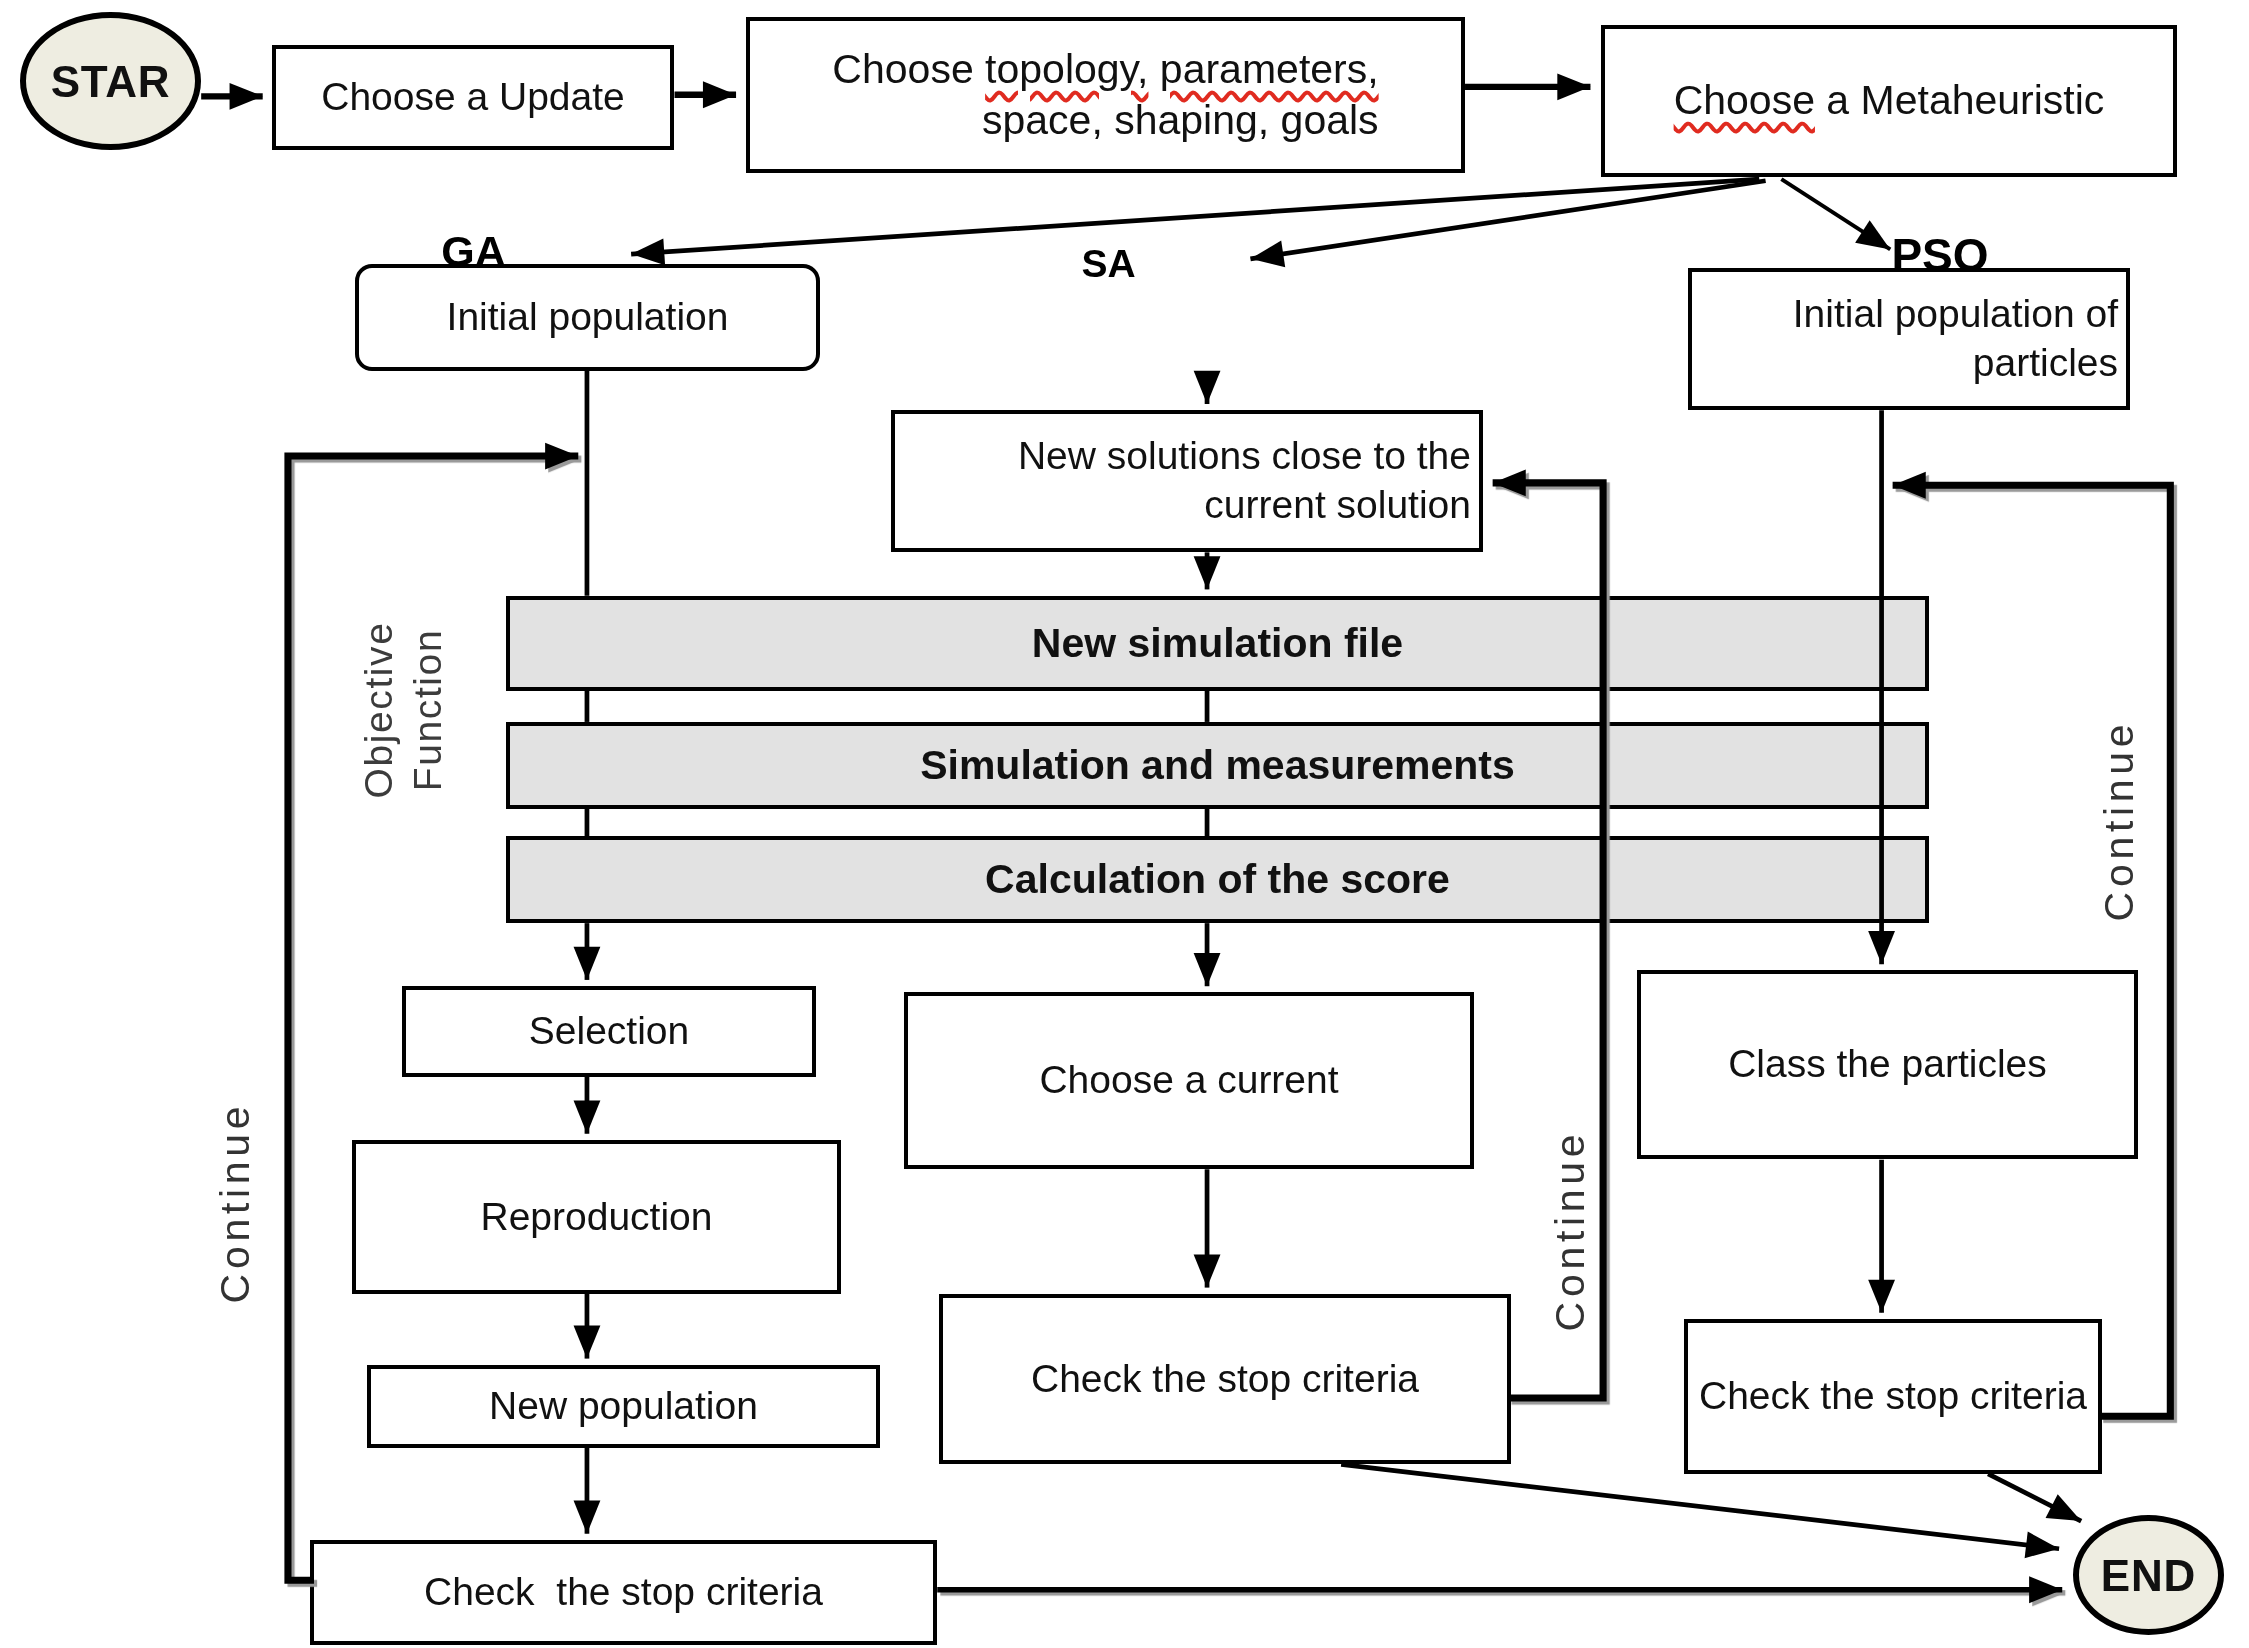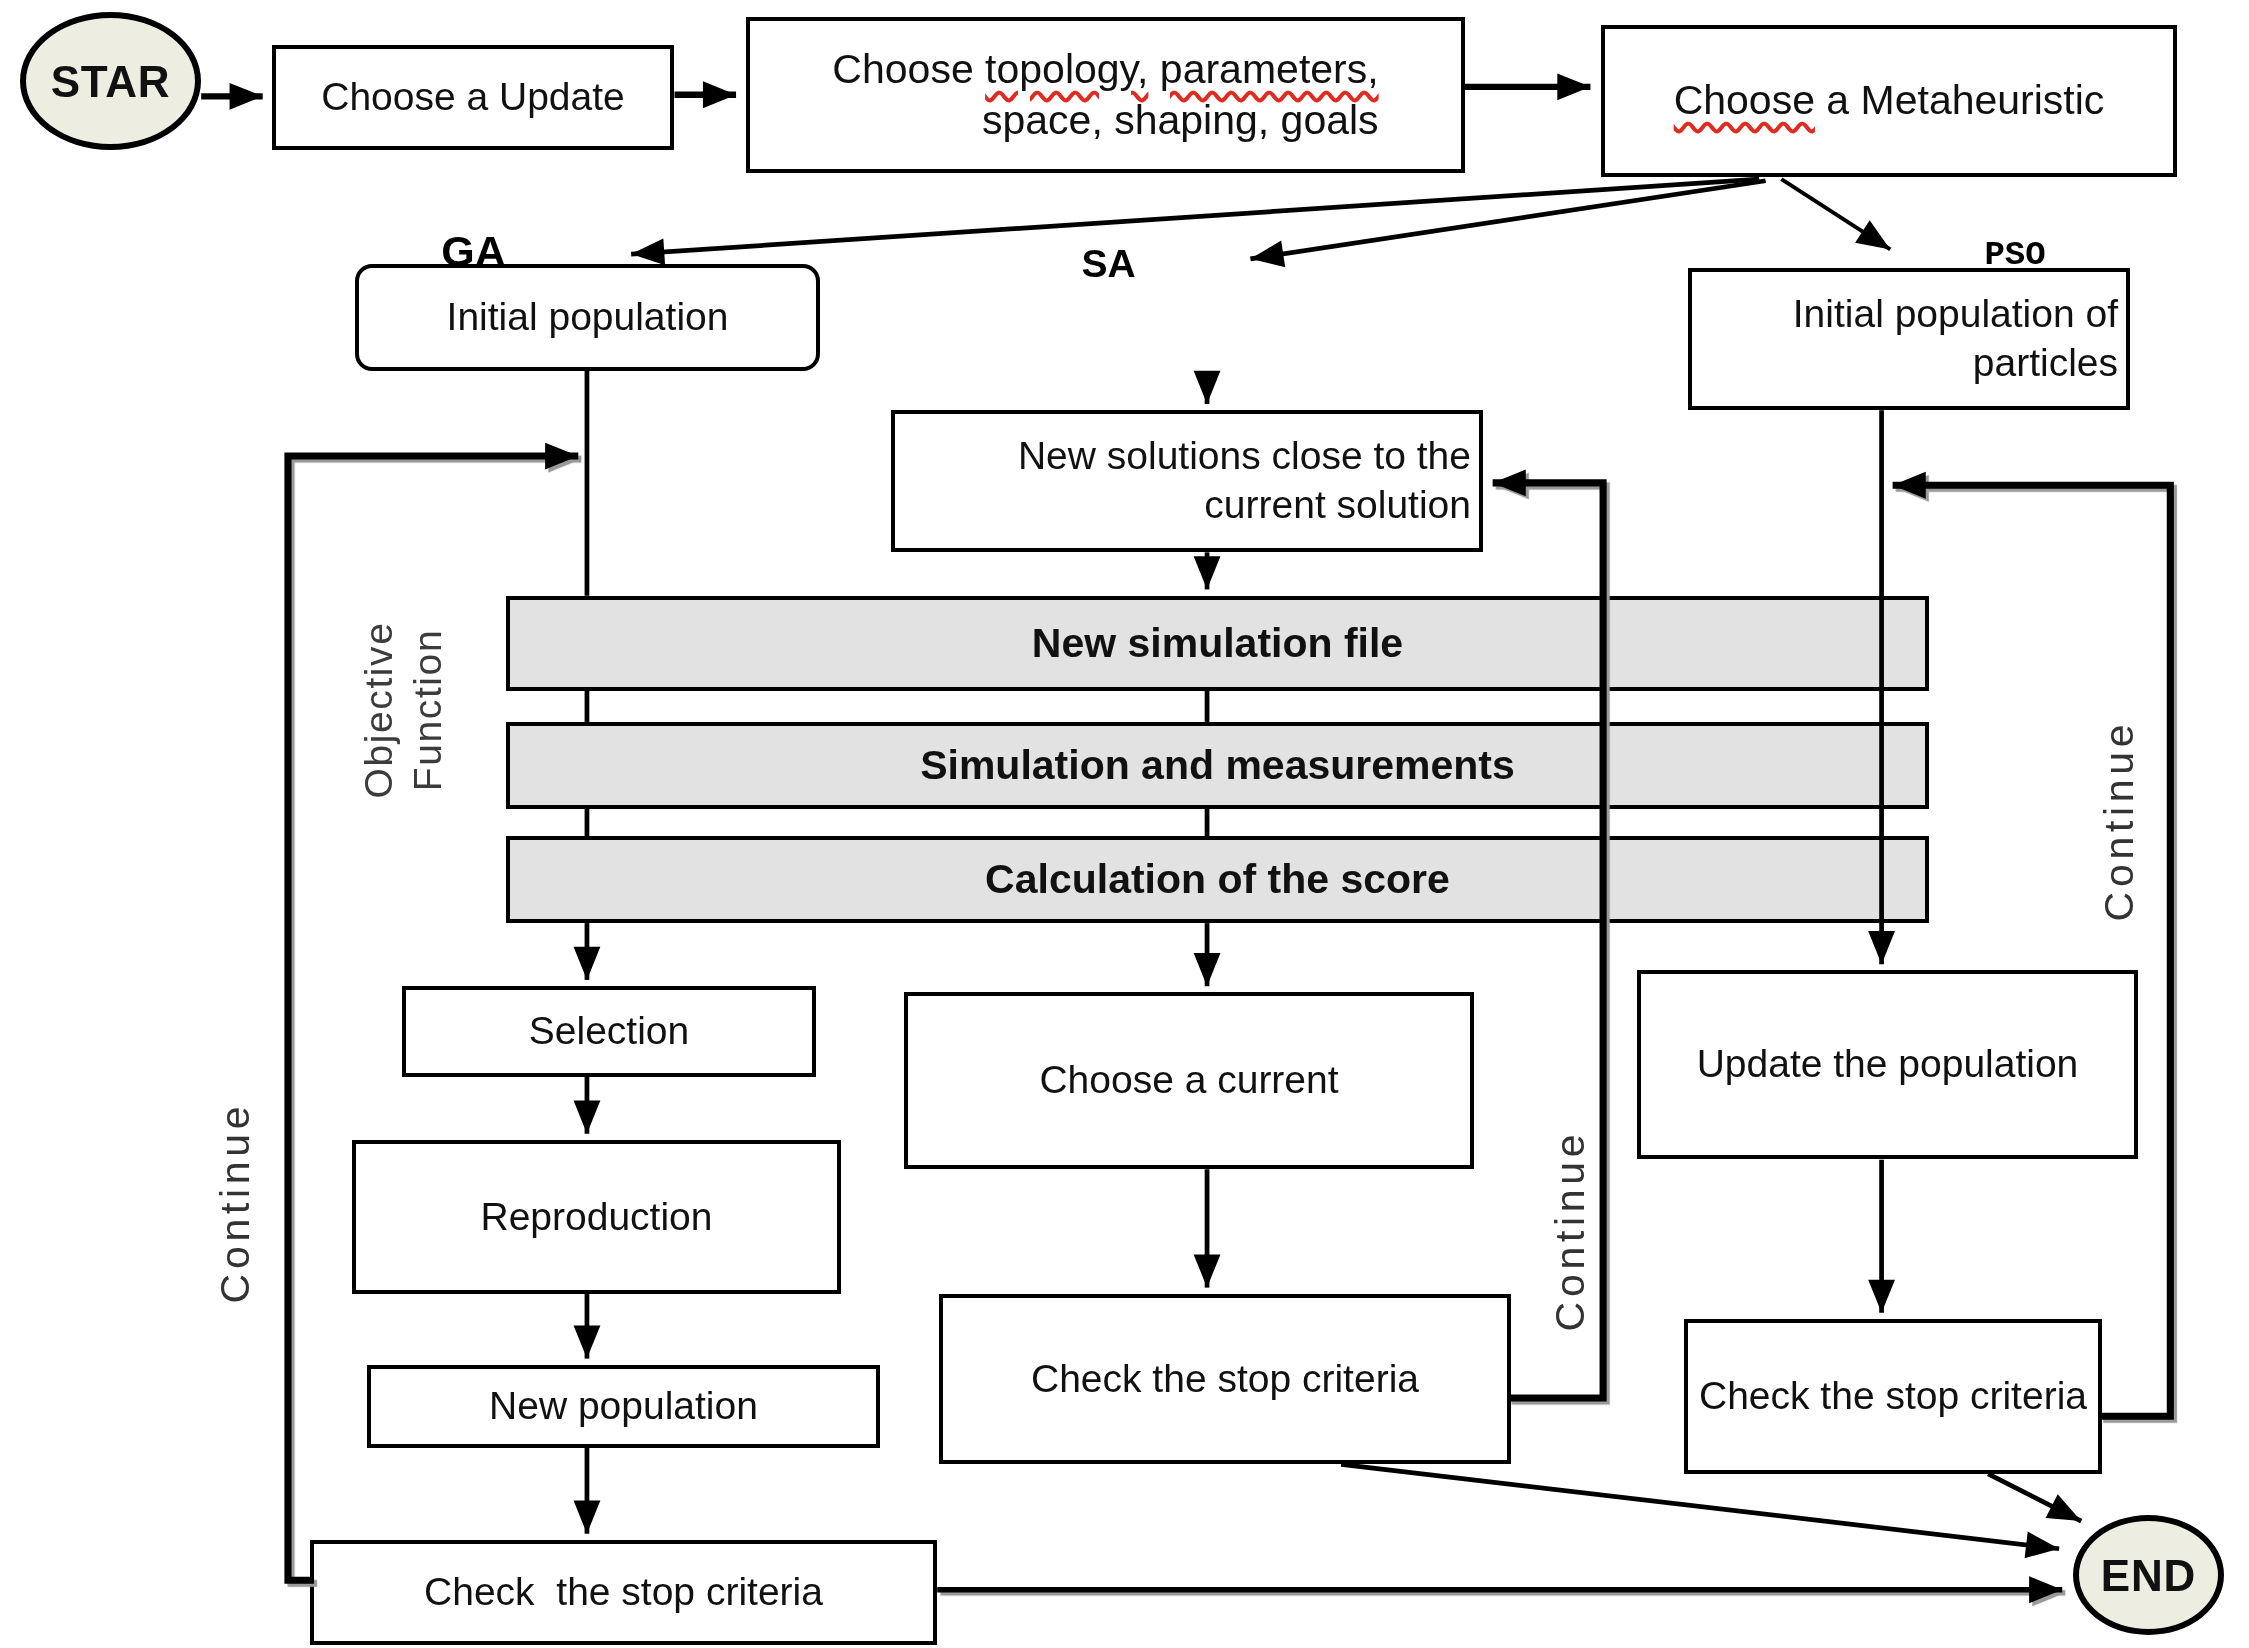--- a/index.html
+++ b/index.html
@@ -127,21 +127,21 @@
 
   <div class="node" style="left:1601px;top:25px;width:576px;height:152px;font-size:41px;">
     <span>
       <span class="misspell">Choose</span>
       <span>a Metaheuristic</span>
     </span>
   </div>
 
   <div class="branch-label" style="left:430px;top:207px;width:87px;height:49px;">GA</div>
   <div class="branch-label" style="left:1077px;top:221px;width:63px;height:46px;font-size:39px;">SA</div>
-  <div class="branch-label" style="left:1950px;top:210px;width:130px;height:50px;font-size:34px;font-family:Liberation Mono, monospace;">PSO</div>
+  <div class="branch-label" style="left:1875px;top:210px;width:130px;height:50px;font-size:46px;">PSO</div>
 
   <div class="node" style="left:355px;top:264px;width:465px;height:107px;border-radius:17px;">Initial population</div>
   <div class="node" style="left:1688px;top:268px;width:442px;height:142px;">Initial population of particles</div>
 
   <div class="node" style="left:891px;top:410px;width:592px;height:142px;">New solutions close to the current solution</div>
 
   <div class="node shared" style="left:506px;top:596px;width:1423px;height:95px;">New simulation file</div>
   <div class="node shared" style="left:506px;top:722px;width:1423px;height:87px;">Simulation and measurements</div>
   <div class="node shared" style="left:506px;top:836px;width:1423px;height:87px;">Calculation of the score</div>
 
@@ -151,17 +151,17 @@
   <div class="vlabel" style="left:1973px;top:797px;width:292px;height:47px;">Continue</div>
 
   <div class="node" style="left:402px;top:986px;width:414px;height:91px;">Selection</div>
   <div class="node" style="left:352px;top:1140px;width:489px;height:154px;">Reproduction</div>
   <div class="node" style="left:367px;top:1365px;width:513px;height:83px;">New population</div>
   <div class="node prewrap" style="left:310px;top:1540px;width:627px;height:105px;">Check  the stop criteria</div>
 
   <div class="node" style="left:904px;top:992px;width:570px;height:177px;">Choose a current</div>
   <div class="node" style="left:939px;top:1294px;width:572px;height:170px;">Check the stop criteria</div>
 
-  <div class="node" style="left:1637px;top:970px;width:501px;height:189px;">Update the population</div>
+  <div class="node" style="left:1637px;top:970px;width:501px;height:189px;">Class the particles</div>
   <div class="node" style="left:1684px;top:1319px;width:418px;height:155px;">Check the stop criteria</div>
 
 </div>
 
 
 </body></html>

